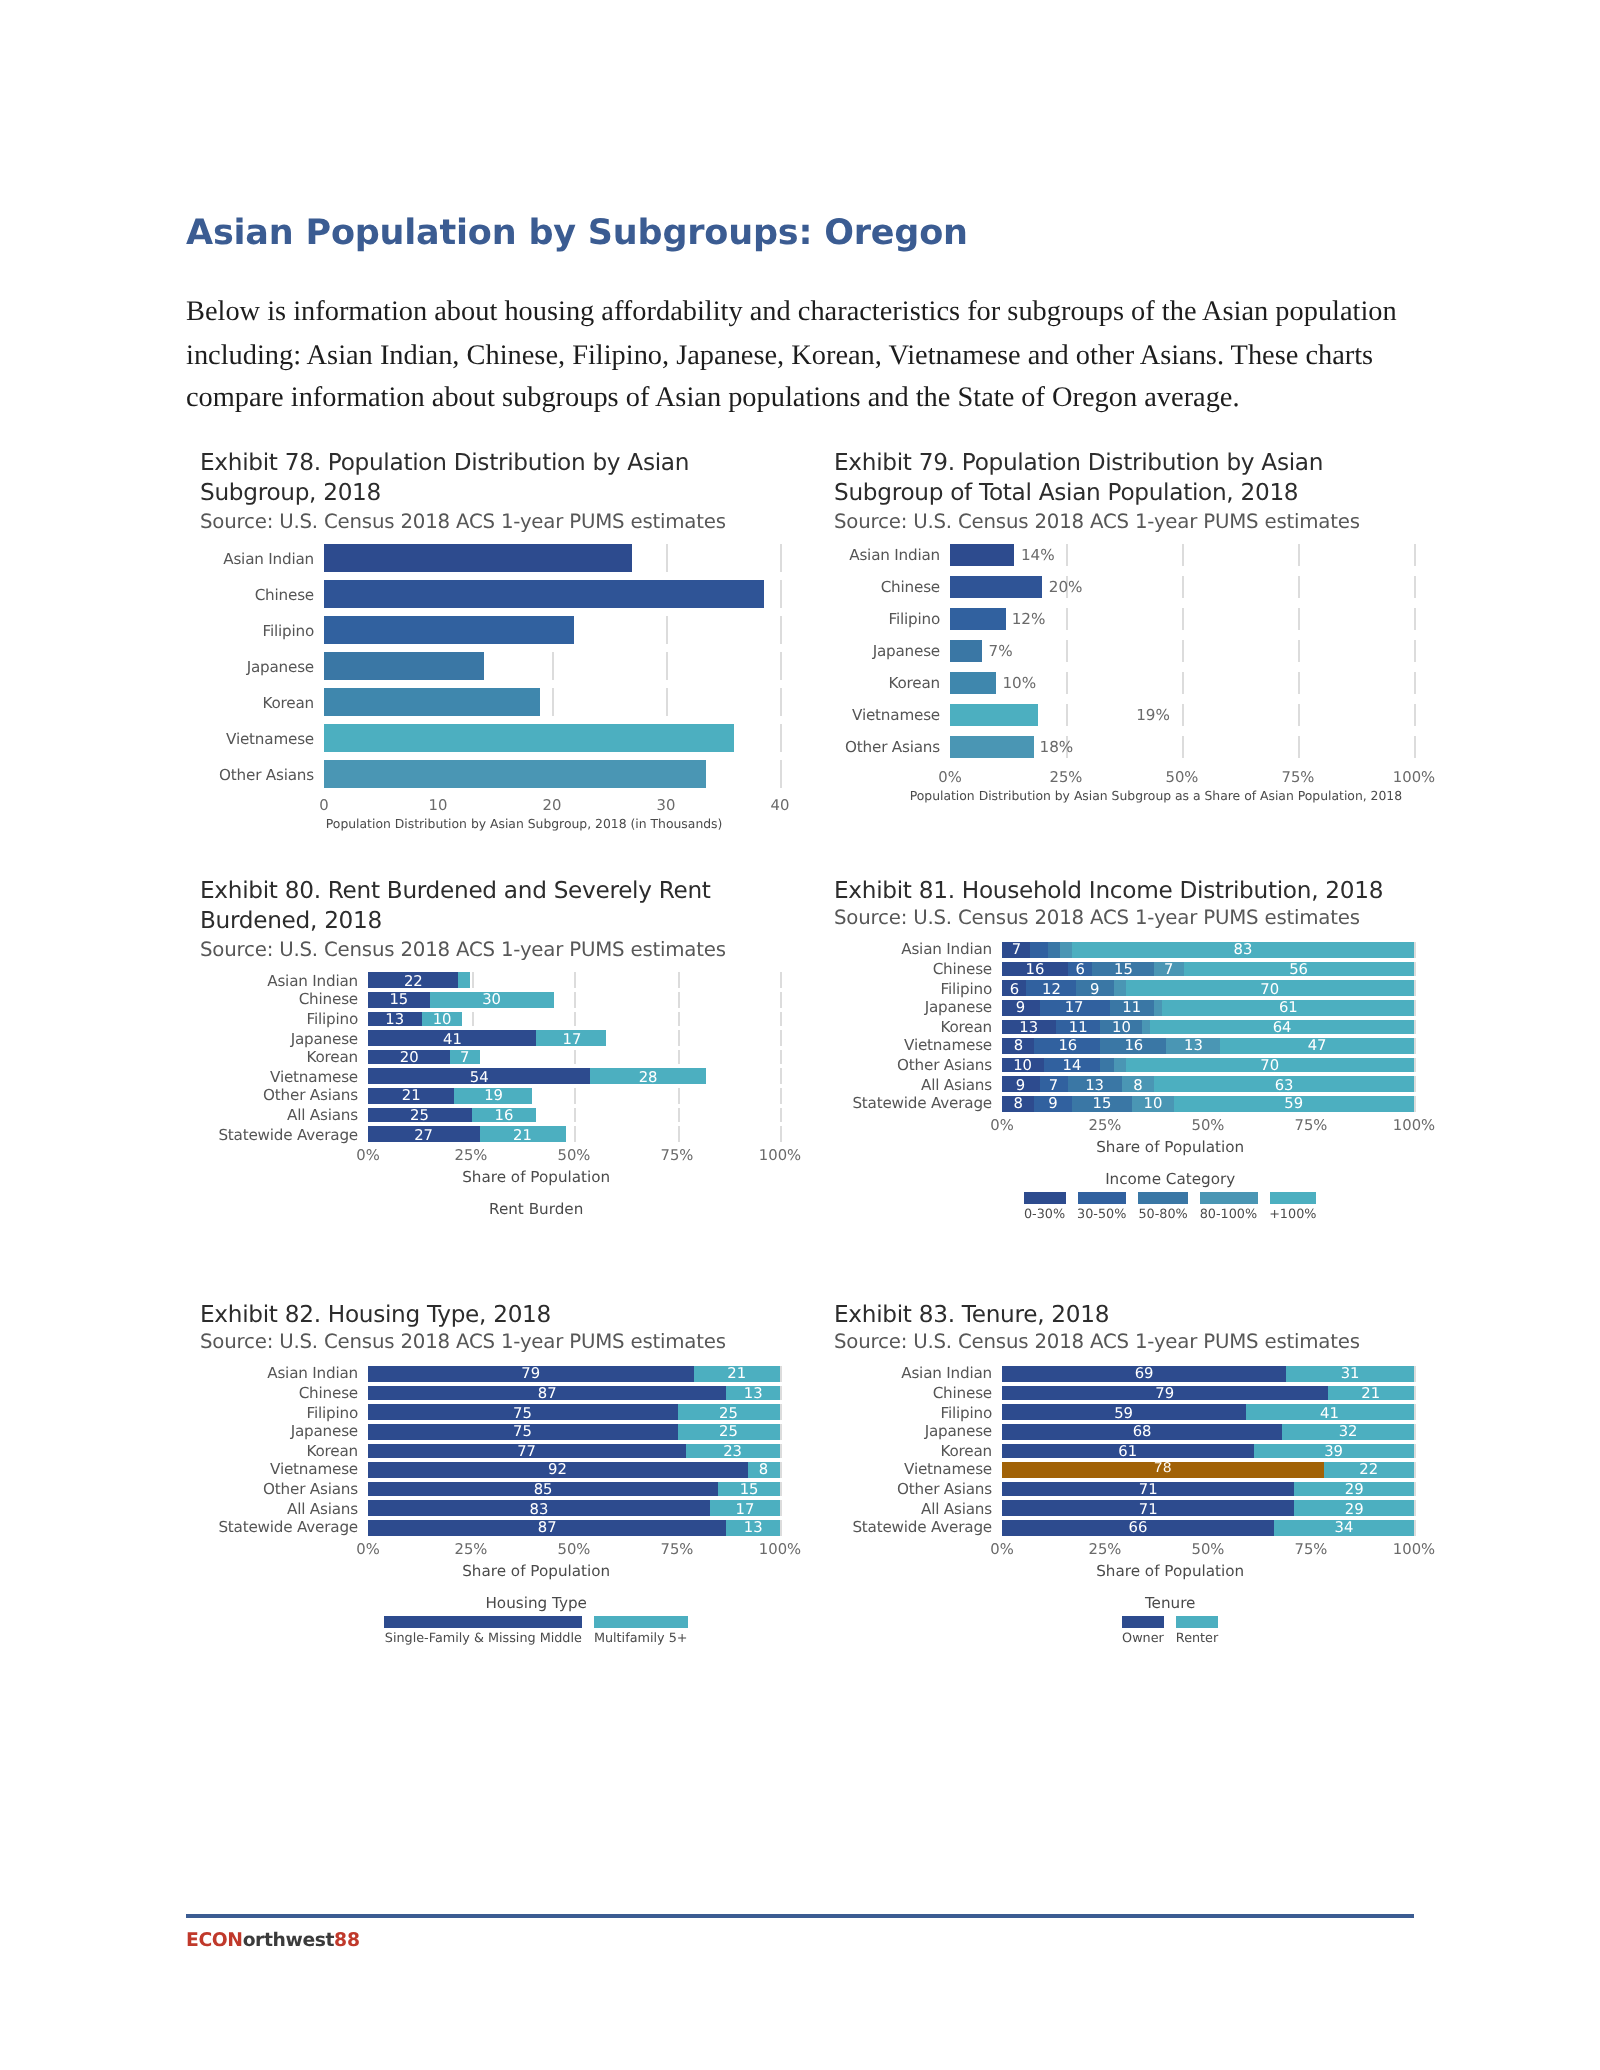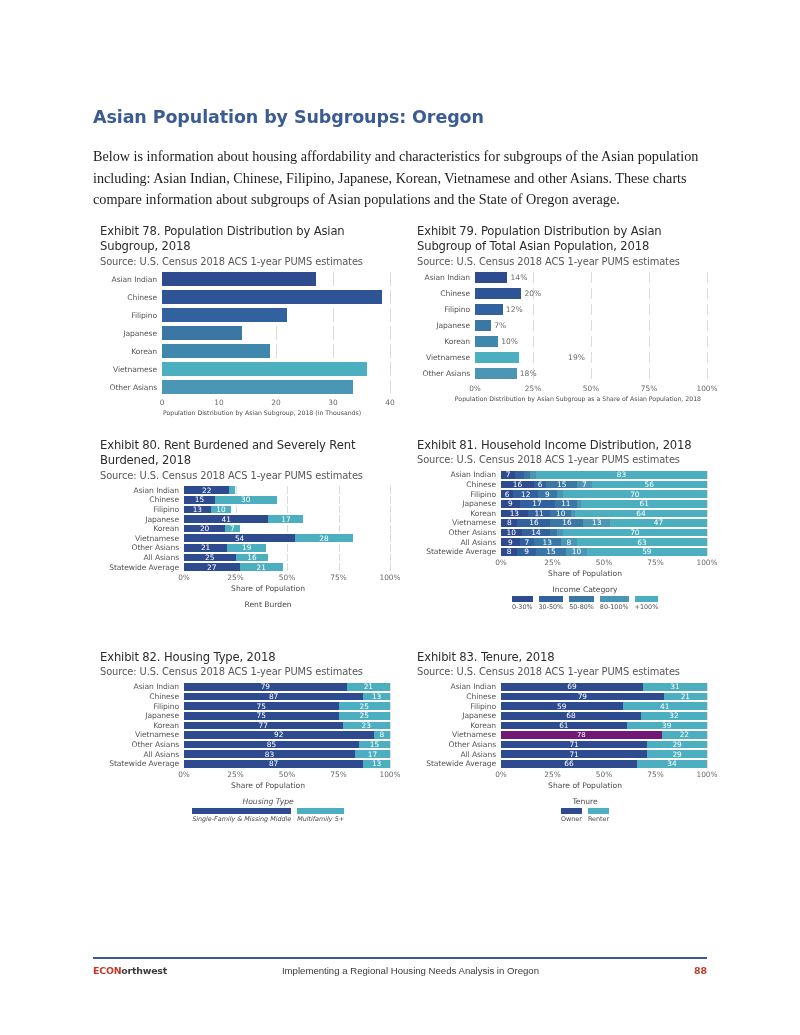--- a/index.html
+++ b/index.html
@@ -991,21 +991,21 @@
           <div class="spacer" style="width: 84px;"></div>
           <div class="axis-ticks">
             <div class="tick" style="left: 0%;">0%</div>
             <div class="tick" style="left: 25%;">25%</div>
             <div class="tick" style="left: 50%;">50%</div>
             <div class="tick" style="left: 75%;">75%</div>
             <div class="tick" style="left: 100%;">100%</div>
           </div>
         </div>
         <div class="axis-title" style="padding-left: 46.2px;">Share of Population</div>
-        <div class="legend" style="padding-left: 46.2px; font-style: italic;">
+        <div class="legend" style="padding-left: 46.2px;">
           <div class="legend-title">Housing Type</div>
           <div class="legend-items">
             <div class="legend-item">
               <div class="swatch" style="background: rgb(45, 75, 142);"></div>
               <div class="legend-label">Single-Family &amp; Missing Middle</div>
             </div>
             <div class="legend-item">
               <div class="swatch" style="background: rgb(76, 175, 192);"></div>
               <div class="legend-label">Multifamily 5+</div>
             </div>
@@ -1102,21 +1102,21 @@
           <div class="cat-label" style="width: 84px;">Vietnamese</div>
           <div class="plot">
             <div class="gridlines">
               <div class="gridline" style="left: 0%;"></div>
               <div class="gridline" style="left: 25%;"></div>
               <div class="gridline" style="left: 50%;"></div>
               <div class="gridline" style="left: 75%;"></div>
               <div class="gridline" style="left: 100%;"></div>
             </div>
             <div class="bar-flex" style="position: relative;">
-              <div class="seg" style="width: 78%; background: #701a75; font-family: Liberation Mono, monospace;">78</div>
+              <div class="seg" style="width: 78%; background: #a16207; font-family: Liberation Mono, monospace;">78</div>
               <div class="seg" style="width: 22%; background: rgb(76, 175, 192);">22</div>
             </div>
           </div>
         </div>
         <div class="row" style="height: 7.6px; margin-bottom: 2px;">
           <div class="cat-label" style="width: 84px;">Other Asians</div>
           <div class="plot">
             <div class="gridlines">
               <div class="gridline" style="left: 0%;"></div>
               <div class="gridline" style="left: 25%;"></div>
@@ -1187,17 +1187,16 @@
           </div>
         </div>
       </div>
   </div>
 
   <div class="footer-rule"></div>
   <div class="footer">
     <div class="brand">
       <span class="econ">ECON</span><span class="northwest">orthwest</span>
     </div>
-    <div class="footer-center">Implementing a Regional Housing Needs Analysis in Oregon</div>
     <div class="page-num">88</div>
   </div>
 
 </div>
 
 </body></html>

